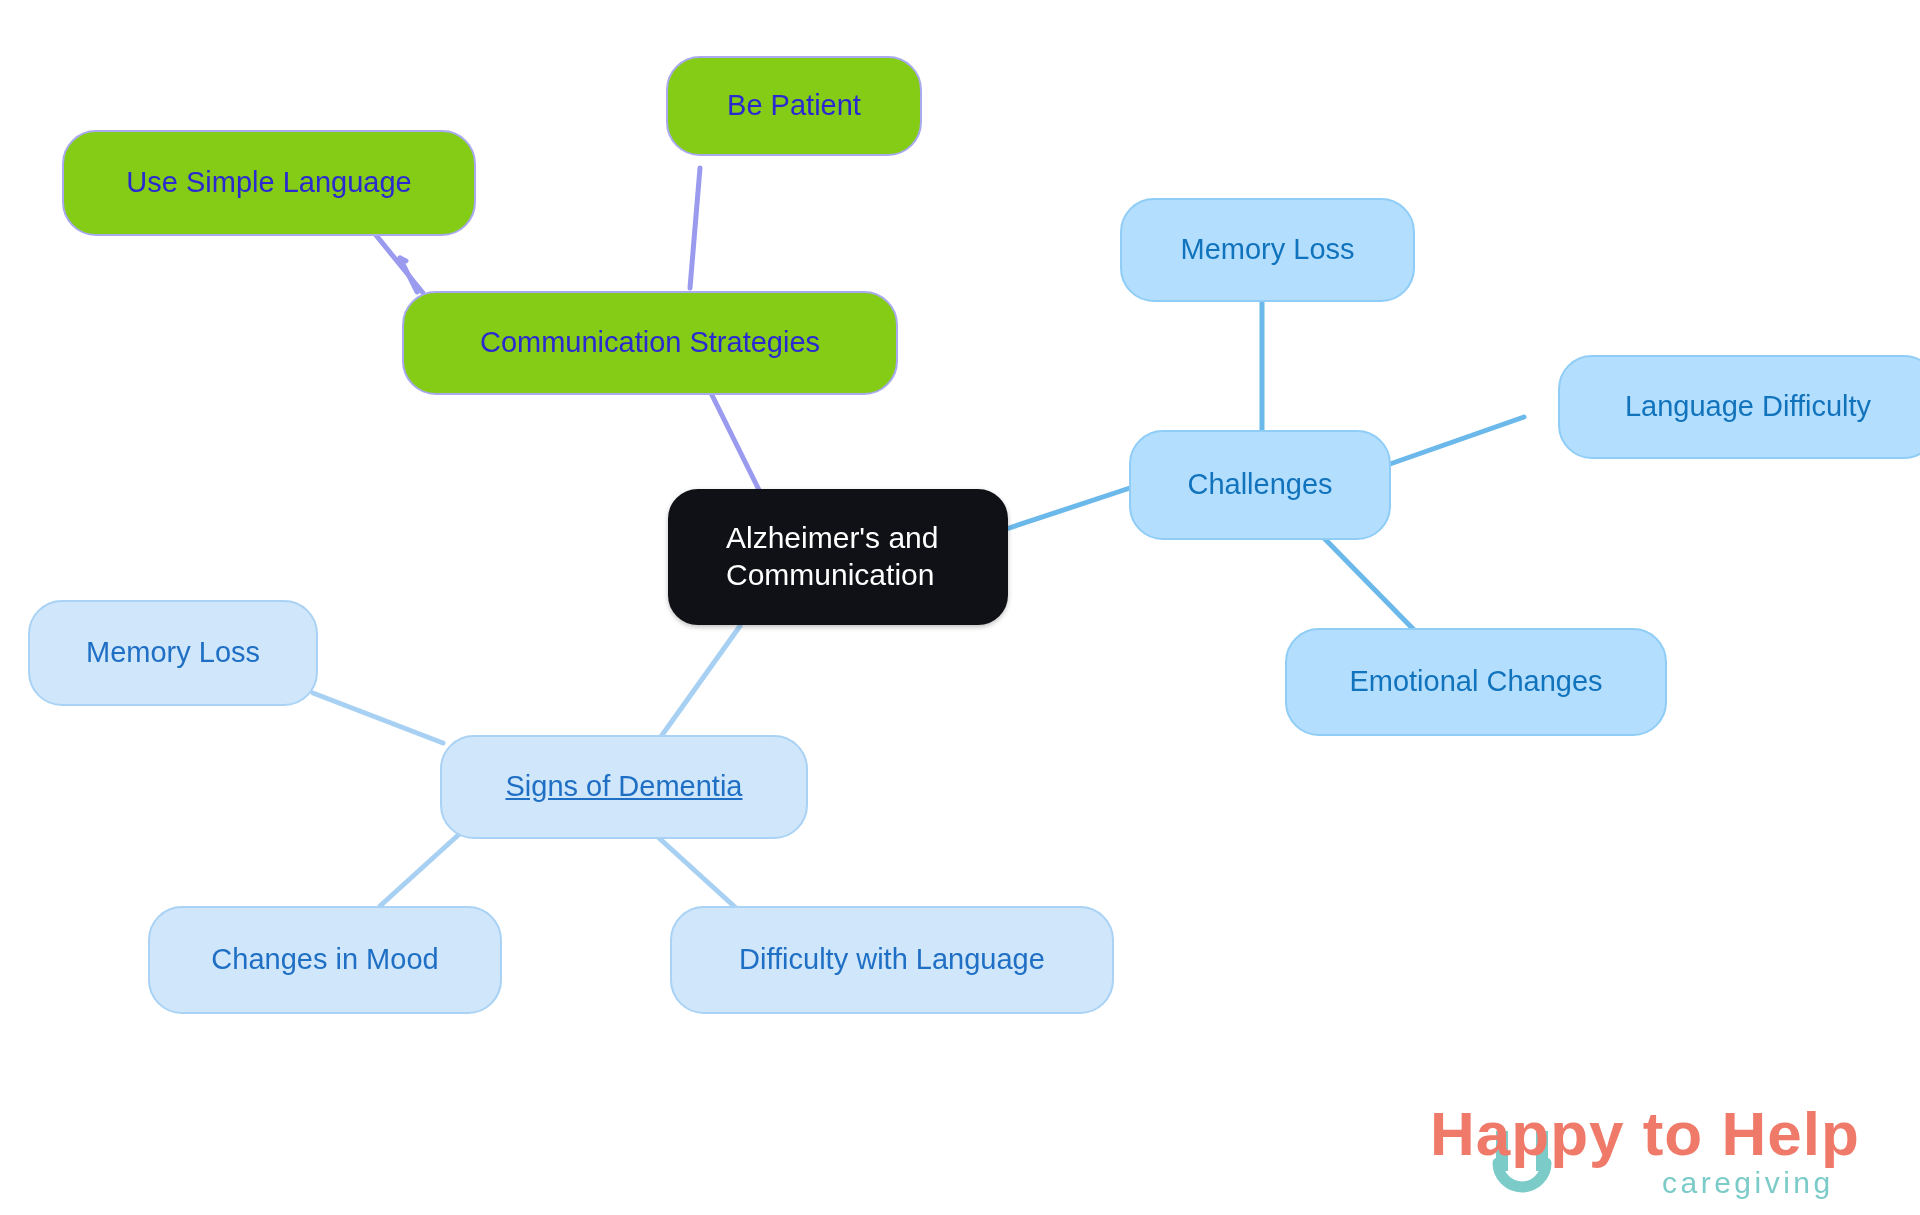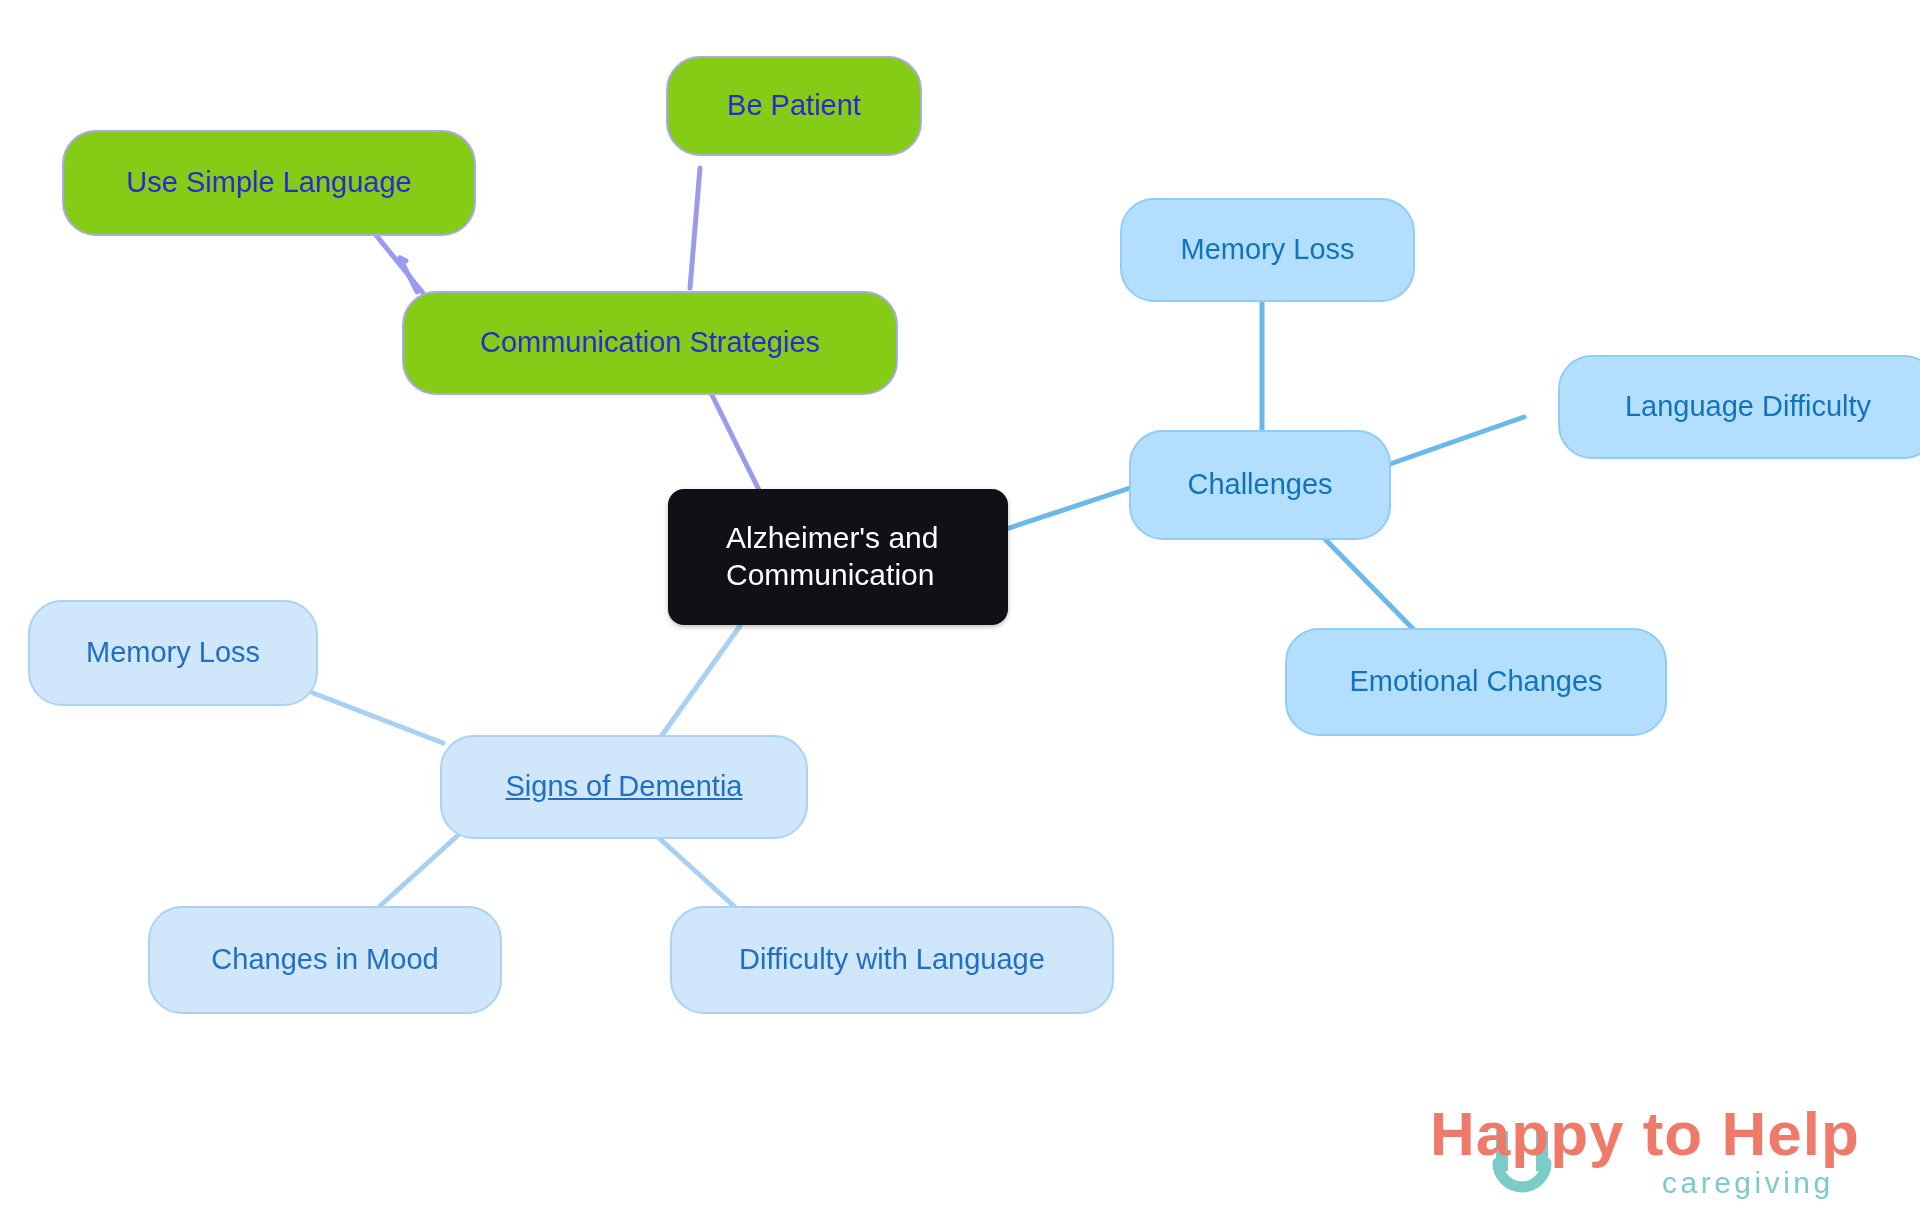--- a/index.html
+++ b/index.html
@@ -41,21 +41,21 @@
     line-height: 1.22;
     white-space: pre-line;
     z-index: 5;
   }
 
   .node-root {
     background: #0f1117;
     border-color: #0f1117;
     color: #ffffff;
     font-size: 30px;
-    border-radius: 16px;
+    border-radius: 30px;
     text-align: left;
     justify-content: flex-start;
     padding-left: 56px;
     box-shadow: 0 2px 5px rgba(0,0,0,0.25);
   }
 
   .node-purple {
     background: #84cc16;
     border-color: #a9a9ef;
     color: #2a2ad0;

